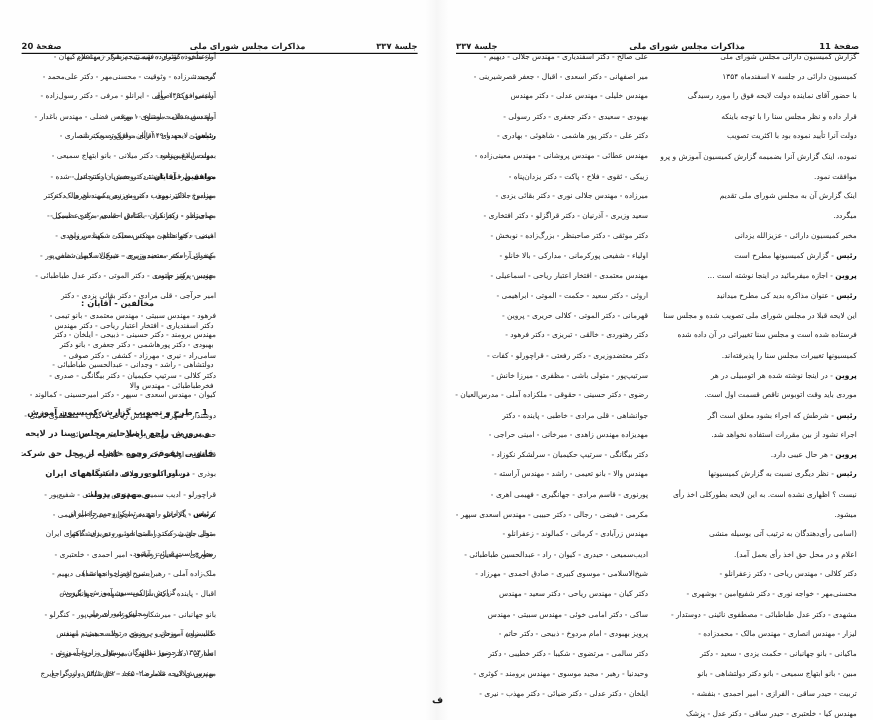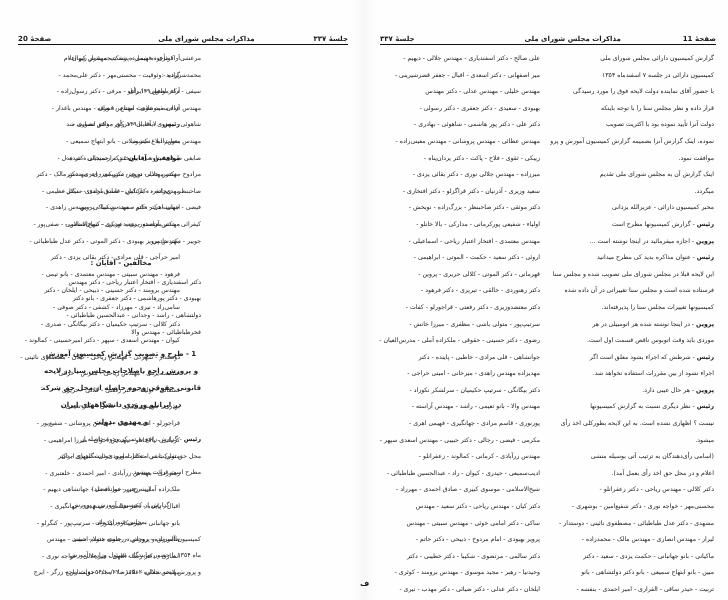--- a/index.html
+++ b/index.html
@@ -12,22 +12,22 @@
     .running-head {
       position: absolute; top: 31px; height: 14px;
       border-bottom: 1.5px solid #111;
       display: flex; justify-content: space-between; align-items: flex-end;
       font-size: 7px; font-weight: bold; padding-bottom: 1px; direction: rtl;
     }
     .page.left .running-head { left: 18px; width: 330px; }
     .page.right .running-head { left: 16px; width: 336px; }
     .running-head .title { font-weight: bold; margin-left: 48px; }
     .col {
-      position: absolute; top: 50px; direction: rtl; text-align: justify;
-      font-size: 6.2px; line-height: 16.6px; color: #222; margin-left: 23px;
+      position: absolute; top: 40px; direction: rtl; text-align: justify;
+      font-size: 6.2px; line-height: 16.6px; color: #222;
     }
     .col .line { display: block; white-space: nowrap; overflow: hidden; }
     .col .speaker { font-weight: bold; color: #111; }
     .col .heading { font-weight: bold; font-size: 6.8px; text-align: center; margin: 6px 0 2px 0; }
     .col .section-title { font-weight: bold; font-size: 7px; text-align: center; line-height: 17px; }
     .col .center { text-align: center; }
     
     .page.left .col.first { right: 16px; left: auto; width: 160px; }
     .page.left .col.second { right: 184px; width: 162px; }
     .page.right .col.first { right: 14px; width: 164px; }

